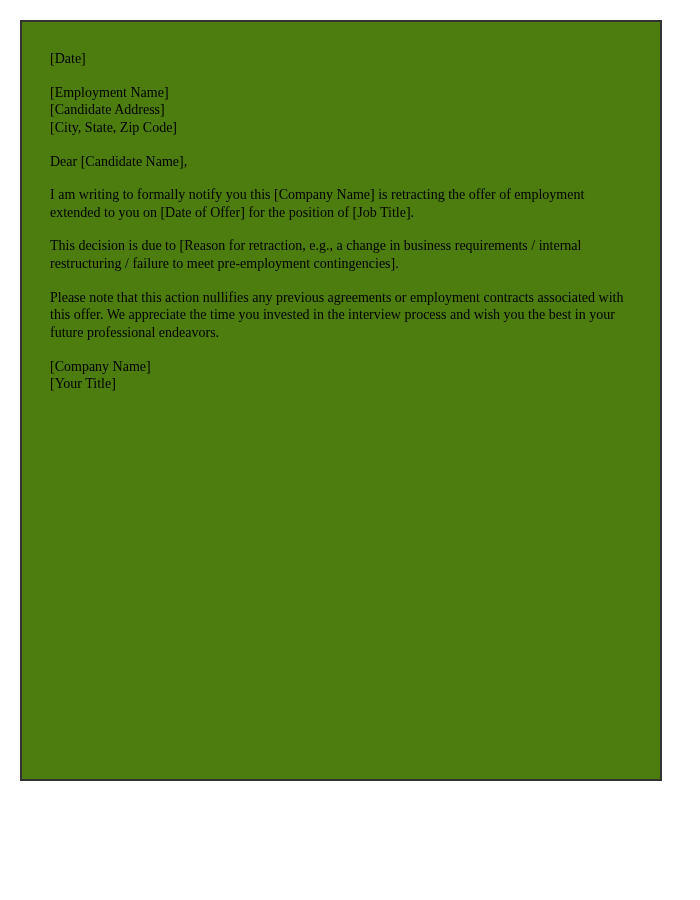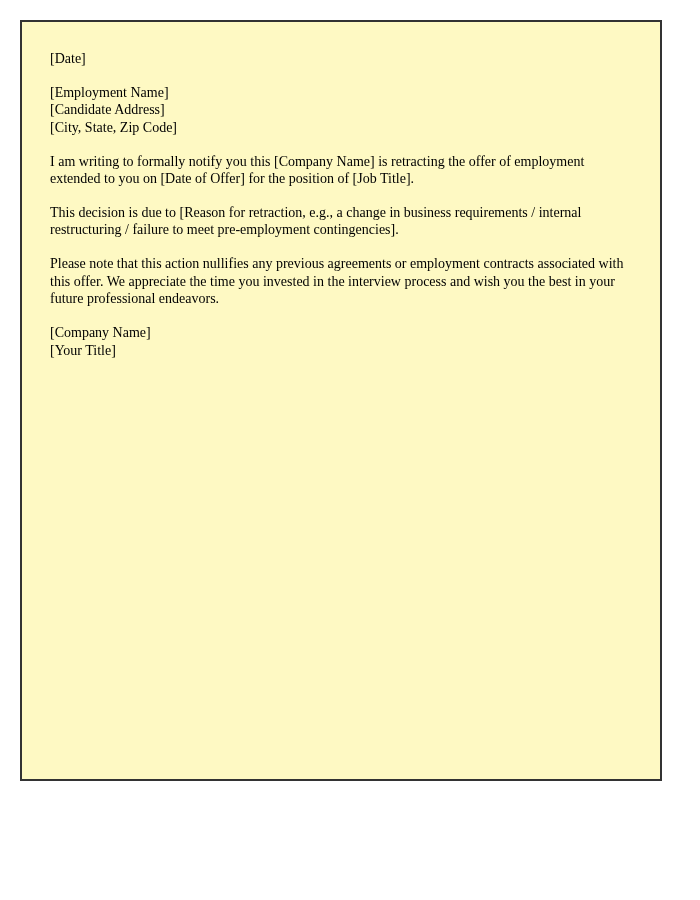--- a/index.html
+++ b/index.html
@@ -15,21 +15,21 @@
     overflow: hidden;
   }
   .letter {
     position: absolute;
     left: 20px;
     top: 20px;
     width: 642px;
     height: 761px;
     box-sizing: border-box;
     border: 2px solid #333333;
-    background: #fef9c3;
+    background: #4d7c0f;
     padding: 12px 30px 12px 28px;
     font-family: "Liberation Serif", "DejaVu Serif", serif;
     font-size: 14px;
     color: #000000;
   }
   .letter p {
     margin: 16px 0;
     line-height: 1.26;
   }
   .block-line {
@@ -44,20 +44,21 @@
 
     <p>[Date]</p>
 
     <p>
       <span class="block-line" style="display:block">[Employment Name]</span>
       <span class="block-line" style="display:block">[Candidate Address]</span>
       <span class="block-line" style="display:block">[City, State, Zip Code]</span>
     </p>
 
 
+    <p>Dear [Candidate Name],</p>
 
     <p>I am writing to formally notify you this [Company Name] is retracting the offer of employment extended to you on [Date of Offer] for the position of [Job Title].</p>
 
     <p>This decision is due to [Reason for retraction, e.g., a change in business requirements / internal restructuring / failure to meet pre-employment contingencies].</p>
 
     <p>Please note that this action nullifies any previous agreements or employment contracts associated with this offer. We appreciate the time you invested in the interview process and wish you the best in your future professional endeavors.</p>
 
 
     <p>
       <span class="block-line" style="display:block">[Company Name]</span>

